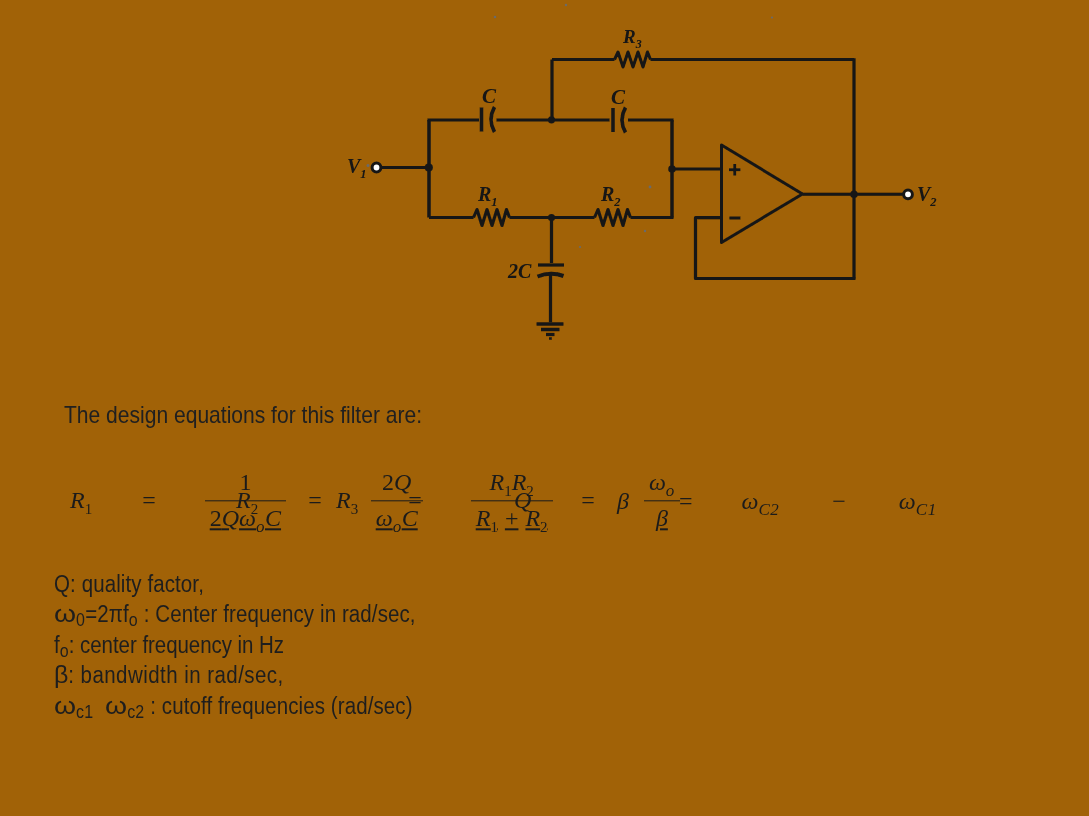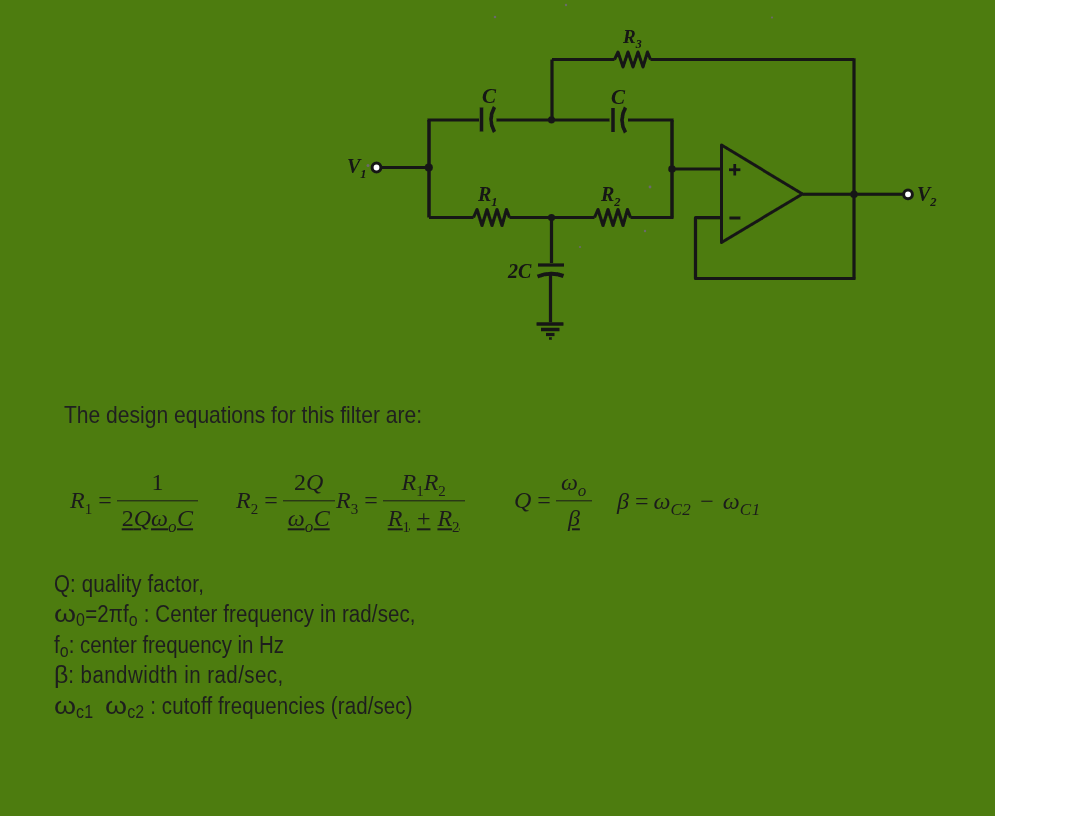--- a/index.html
+++ b/index.html
@@ -1,24 +1,24 @@
 <!DOCTYPE html>
 <html><head>
 <meta charset="utf-8">
 <style>
   html,body{margin:0;padding:0;background:#ffffff;}
-  .page{position:relative;width:995px;height:816px;background:#4d7c0f;overflow:hidden;
+  .page{position:relative;width:1089px;height:816px;background:#a16207;overflow:hidden;
         font-family:"Liberation Sans",sans-serif;color:#1c1c1c;}
   .circuit-svg{position:absolute;left:0;top:0;}
   .heading{position:absolute;left:64px;top:403px;font-size:24px;line-height:24px;color:#202020;
            display:inline-block;transform:scaleX(0.877);transform-origin:left center;white-space:nowrap;}
   
   .eqrow{position:absolute;left:0;top:466px;width:1089px;height:70px;}
   .eq{position:absolute;top:50%;transform:translateY(-50%);display:inline-flex;align-items:center;
-      font-family:"Liberation Serif",serif;font-style:italic;font-size:24px;color:#1b1b1b;white-space:nowrap;}
+      font-family:"Liberation Serif",serif;font-style:italic;font-size:24px;color:#1b1b1b;white-space:nowrap;gap:44px;}
   .eq .rel{font-style:normal;padding:0 5px 0 6px;}
   .eq .op{font-style:normal;padding:0 9px;}
   .eq .up{font-style:normal;}
   .eq .s{font-size:15px;font-style:normal;vertical-align:-6px;line-height:0;}
   .eq .si{font-size:17px;vertical-align:-6px;line-height:0;letter-spacing:0.5px;}
   .frac{display:inline-flex;flex-direction:column;align-items:center;vertical-align:middle;}
   .frac .den{align-self:stretch;text-decoration:underline;}
   .frac .num{line-height:1.05;padding:0 5px 5px 5px;text-align:center;}
   .frac .den{line-height:1.05;border-top:1.9px solid #1b1b1b;padding:5px 5px 0 5px;text-align:center;}
   

